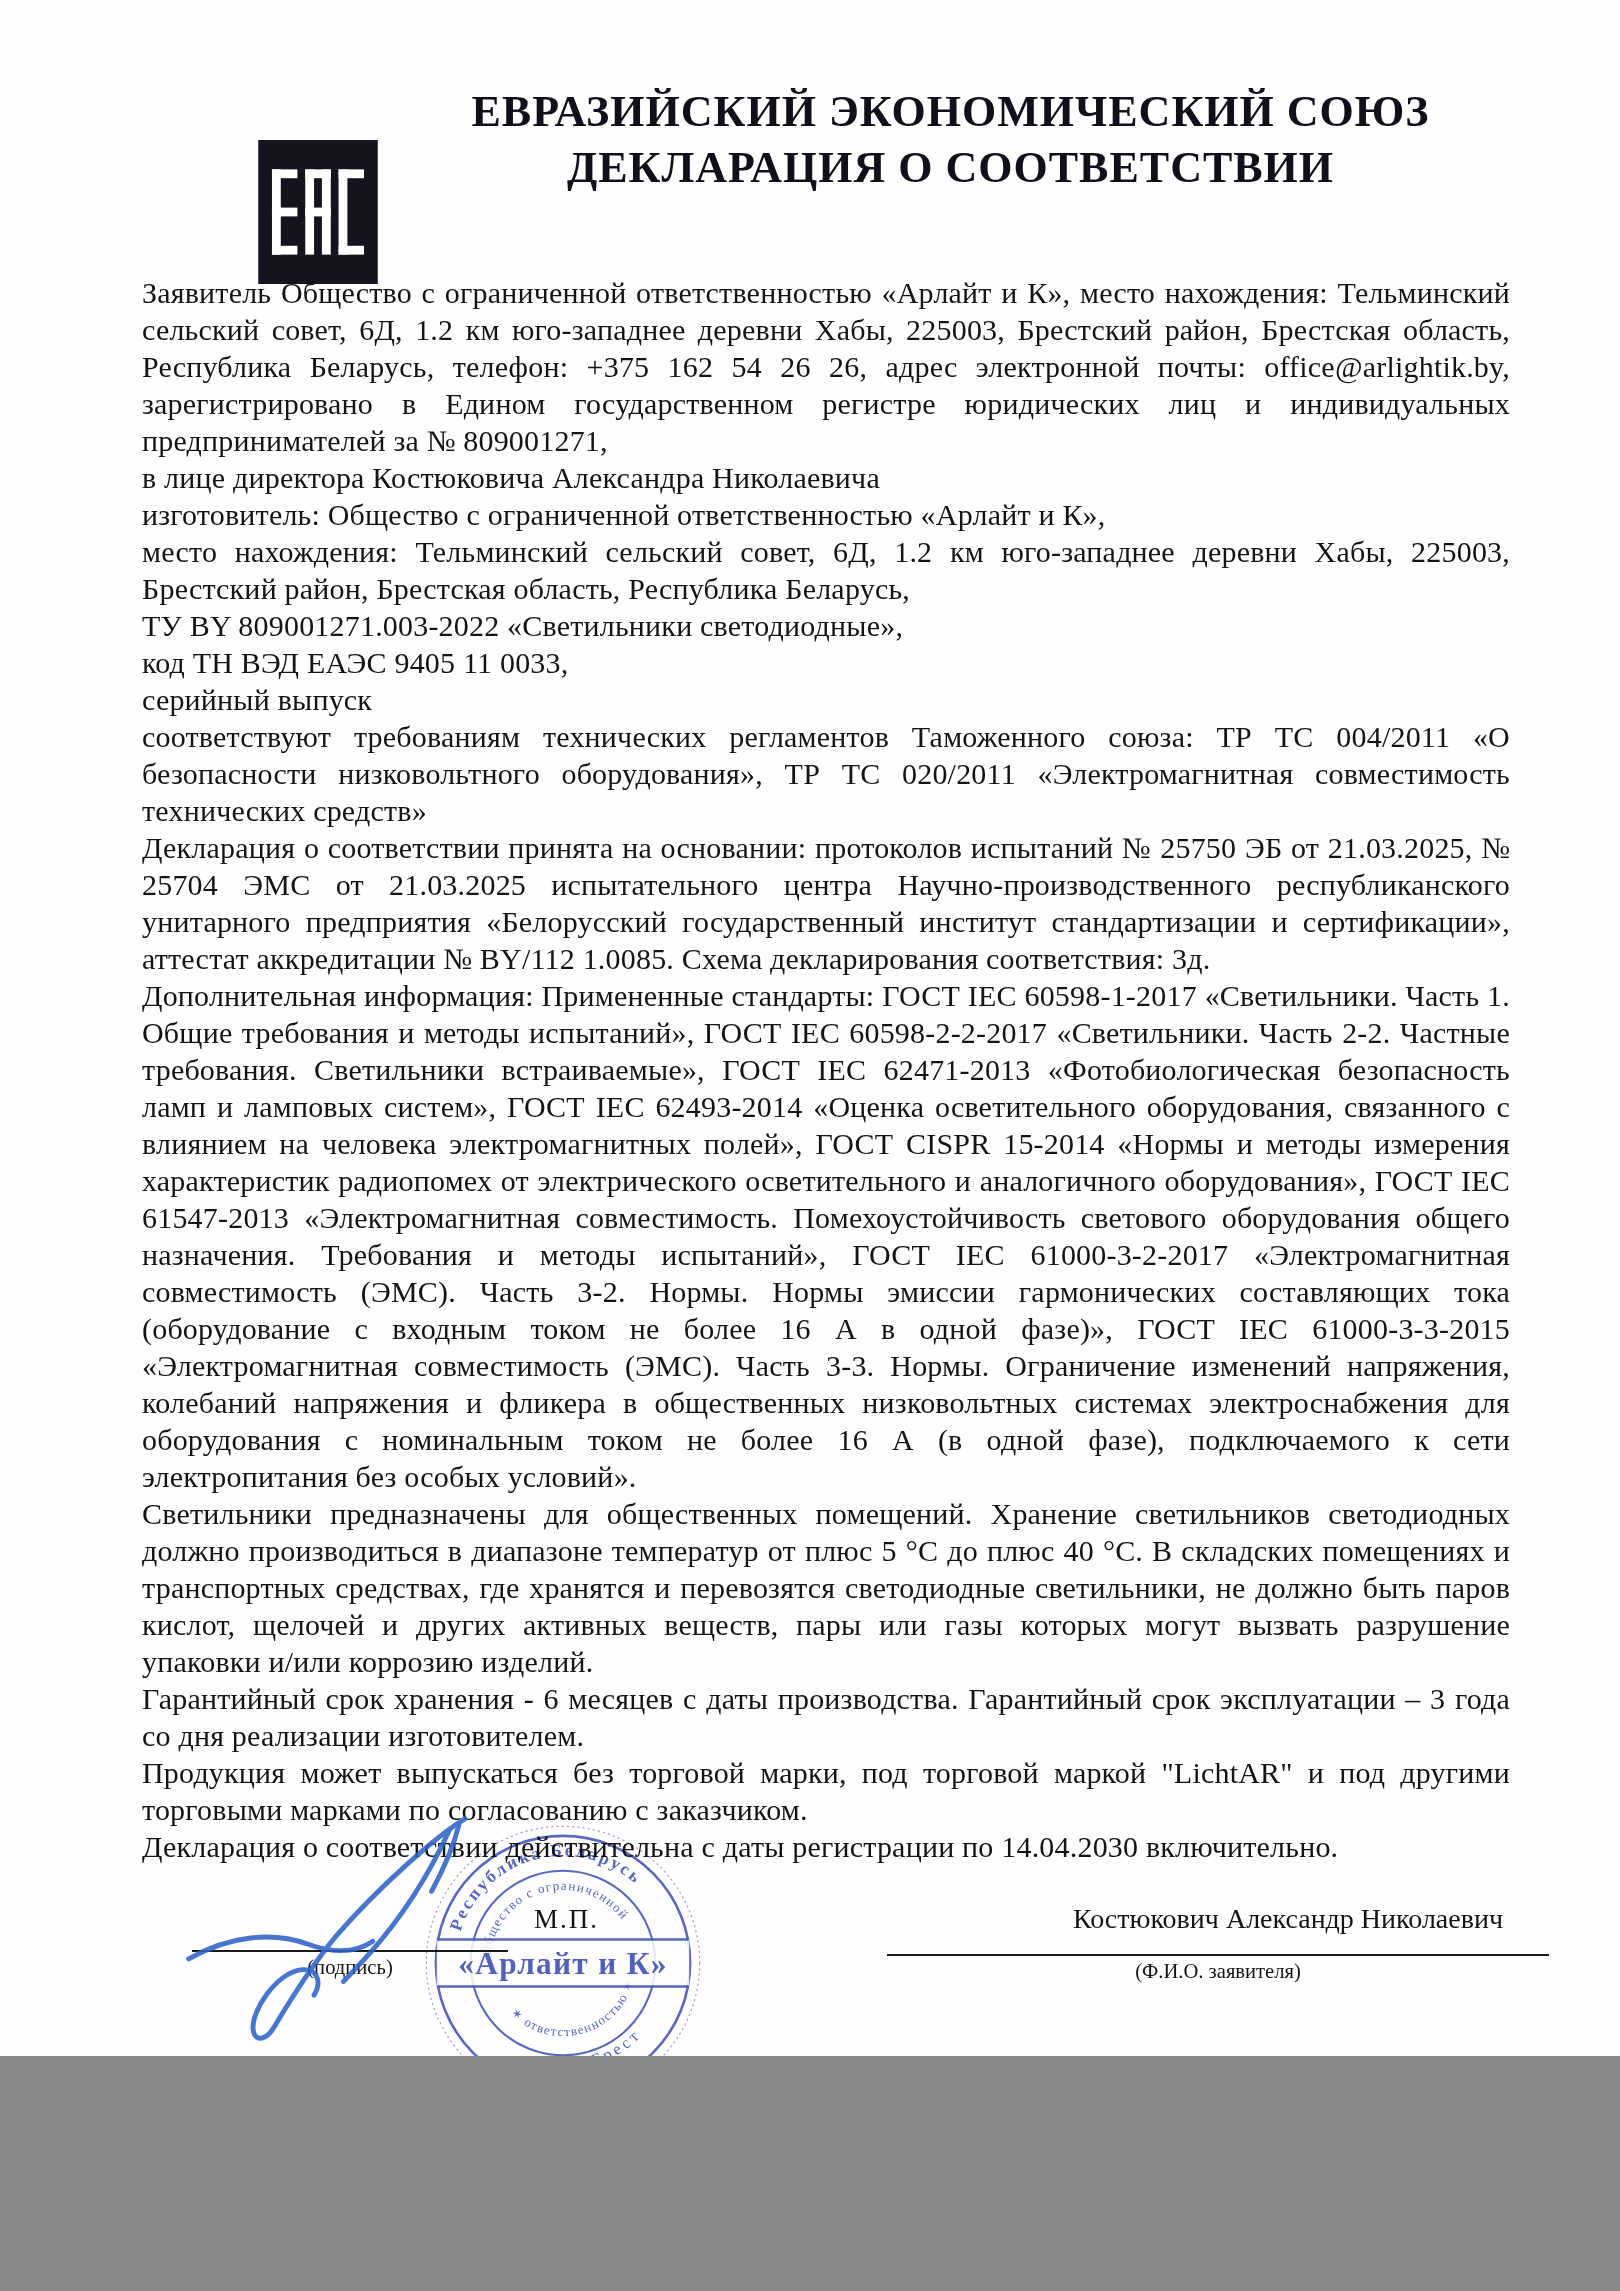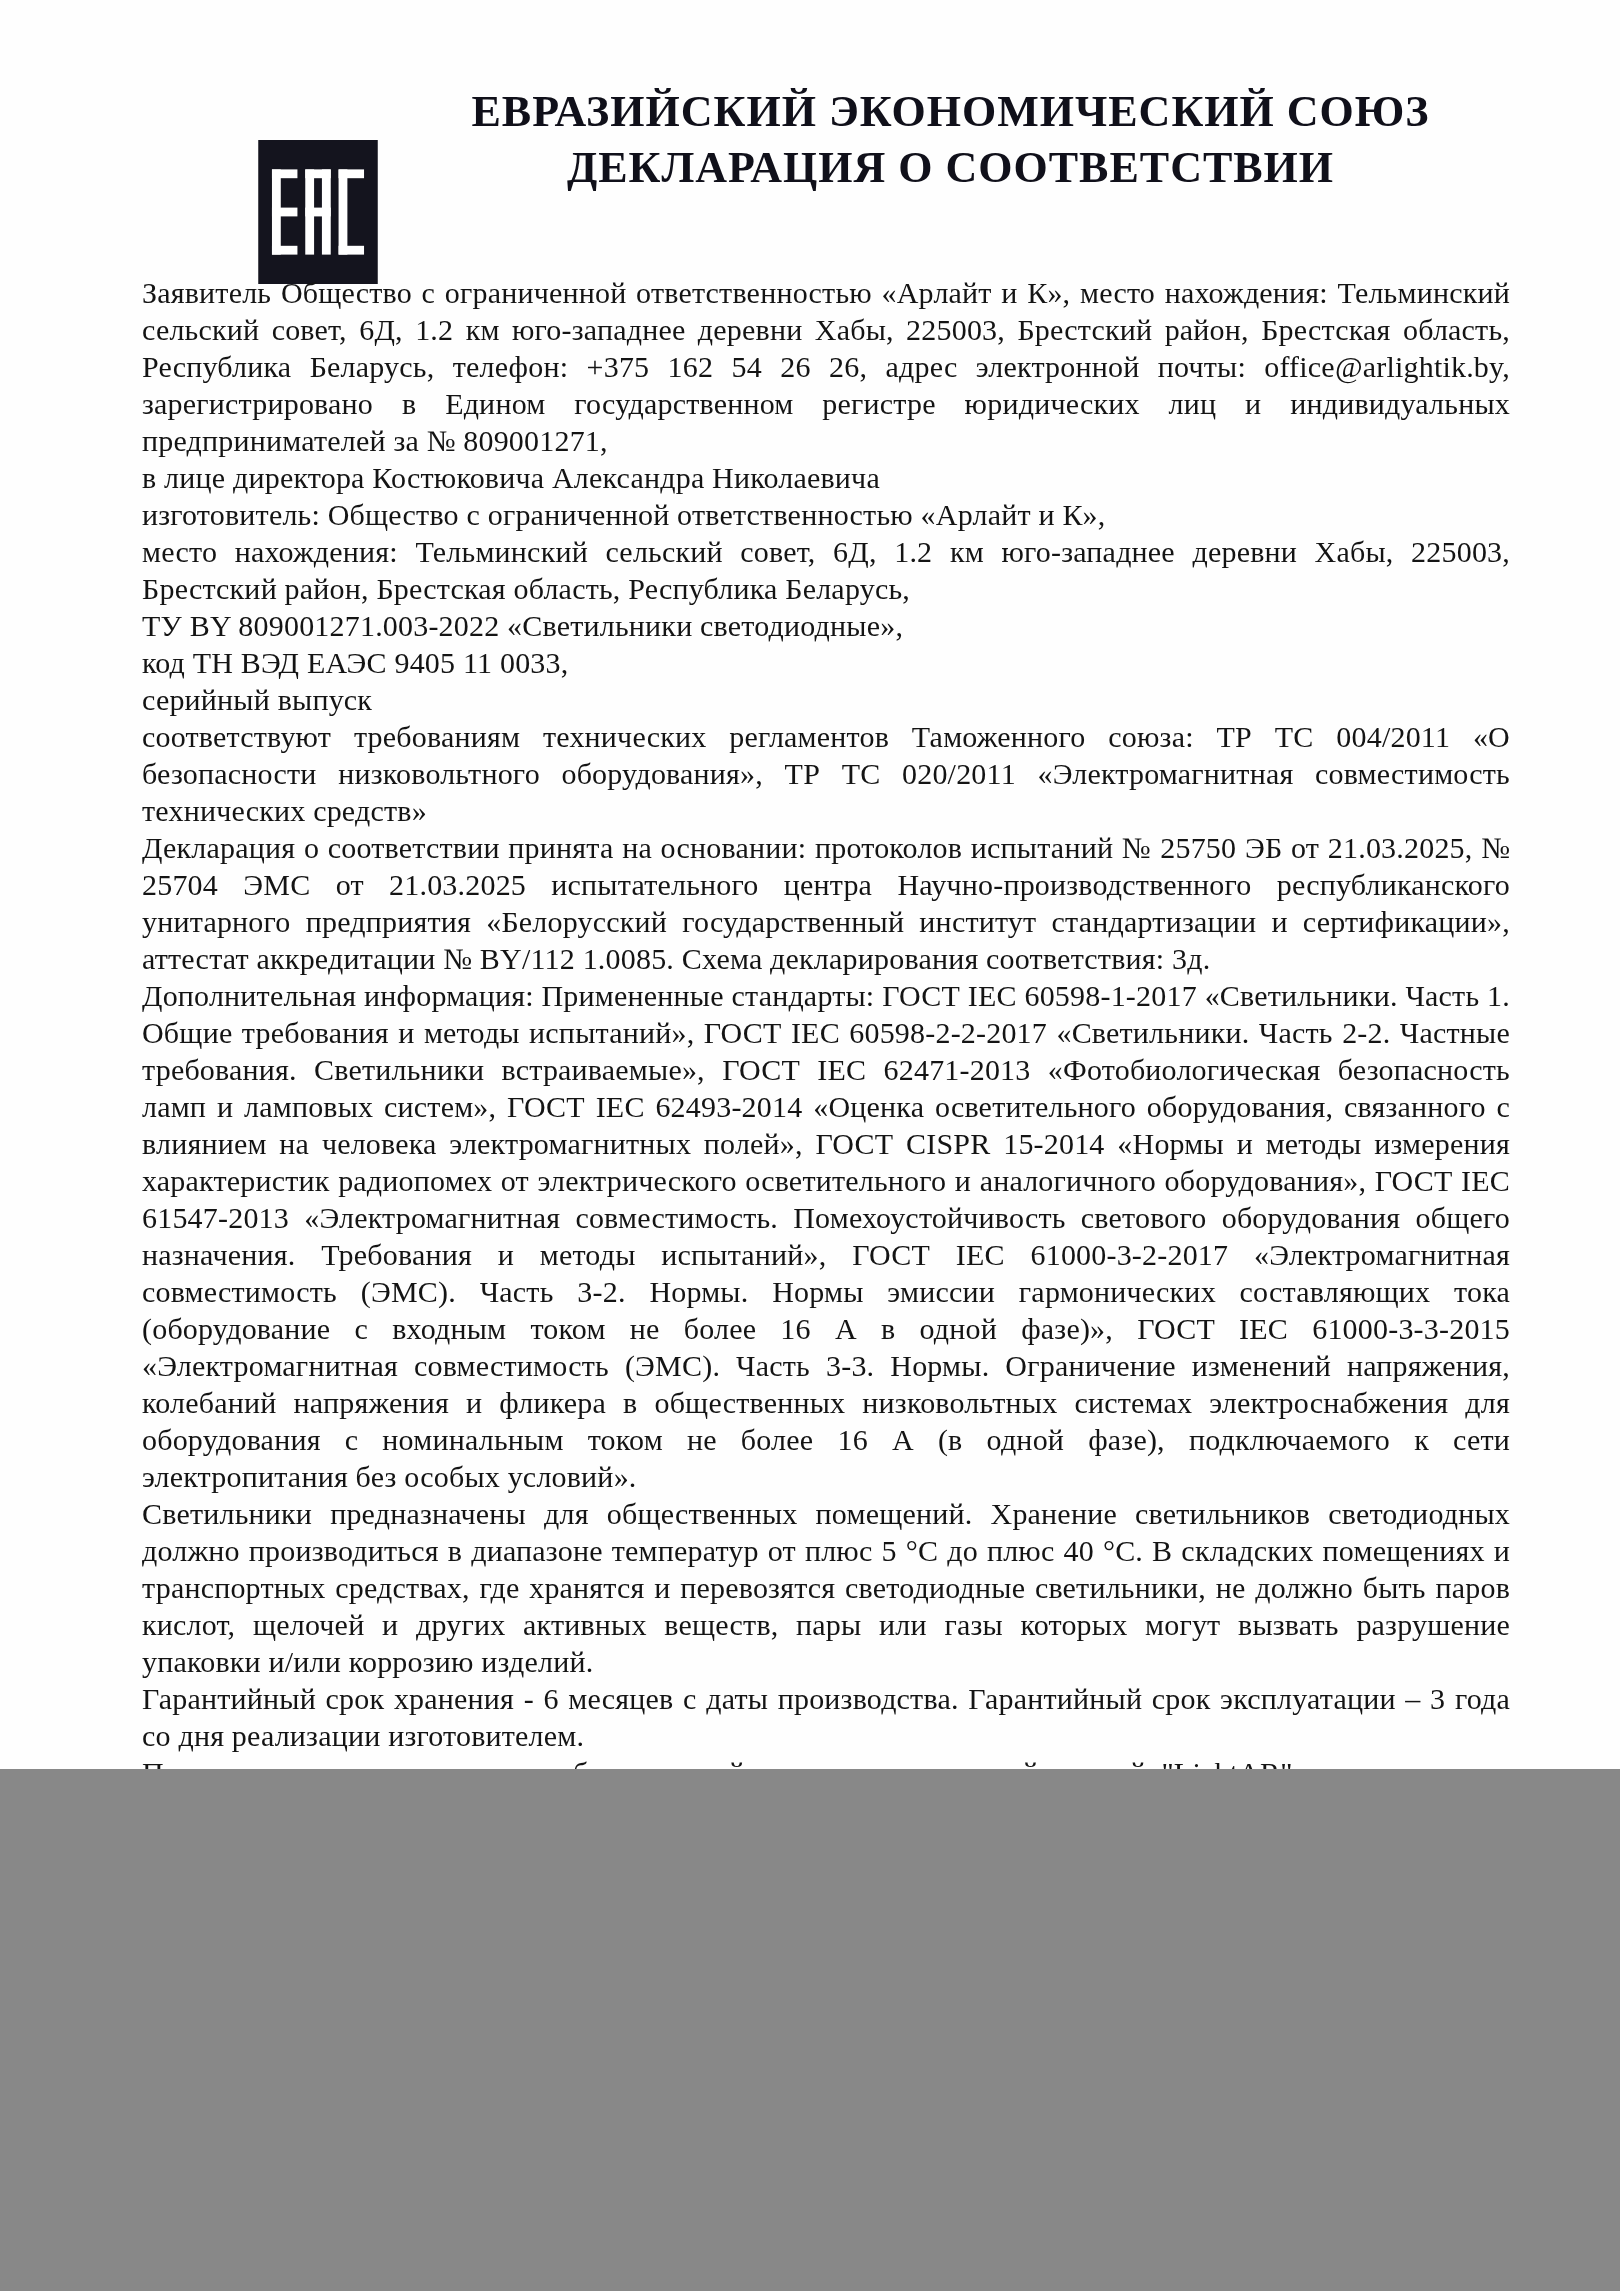--- a/index.html
+++ b/index.html
@@ -1,17 +1,17 @@
 <!DOCTYPE html>
 <html><head>
 <meta charset="utf-8">
 <style>
   html,body{margin:0;padding:0;background:#888;}
   .page{
-    position:relative; width:1620px; height:1769px; margin:0 auto;
+    position:relative; width:1620px; height:2056px; margin:0 auto;
     background:#fefefe; overflow:hidden;
     font-family:"Liberation Serif", serif; color:#141414;
   }
   
   .eac-logo{position:absolute; left:258px; top:140px; width:120px; height:144px;}
   .header-title{
     position:absolute; left:387px; top:84px; width:1127px;
     text-align:center; font-weight:bold; font-size:44px; line-height:56px;
     letter-spacing:1px; color:#10101a;
   }

